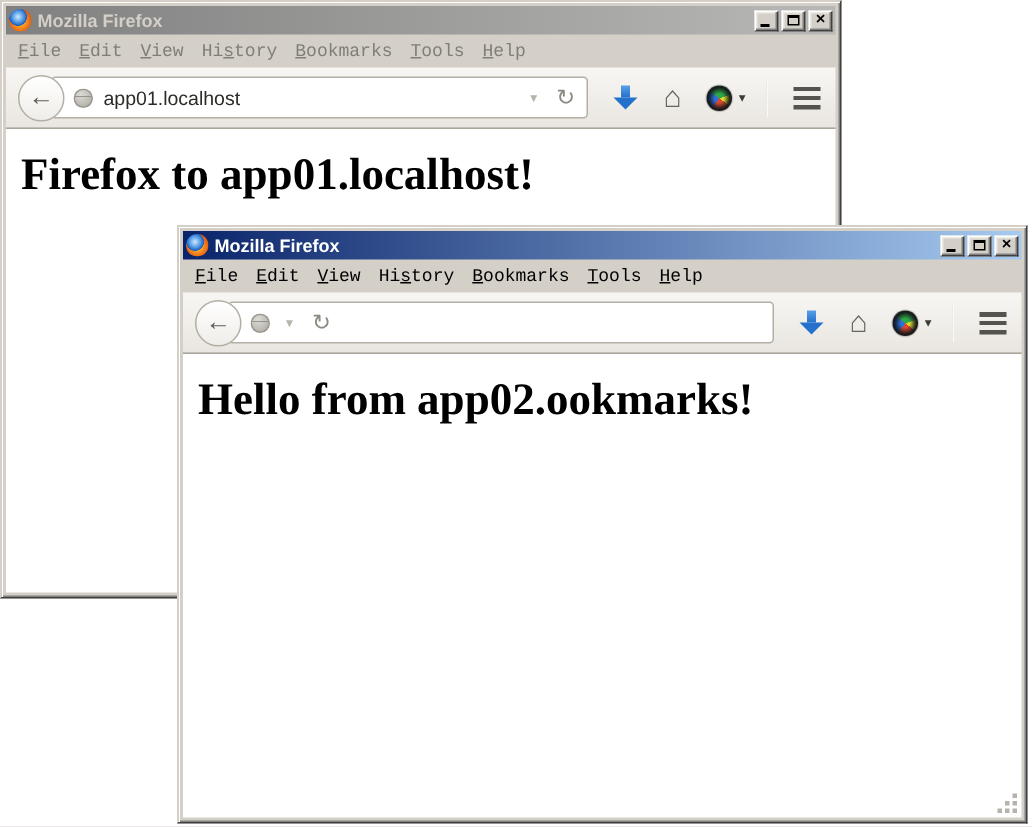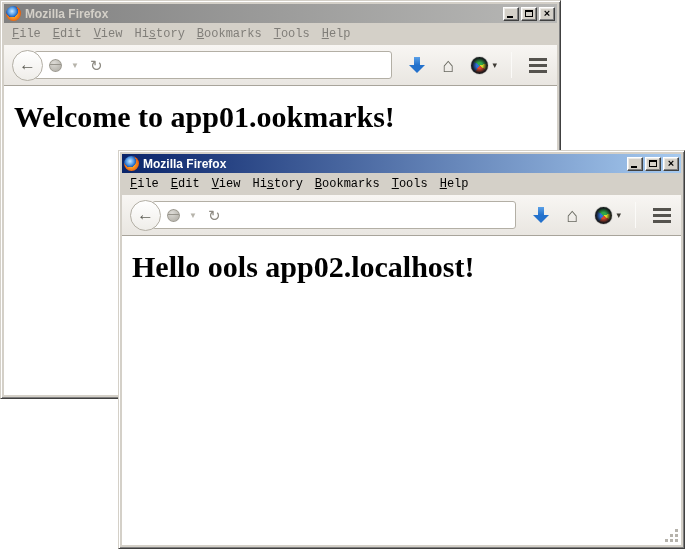--- a/index.html
+++ b/index.html
@@ -127,41 +127,42 @@
     <span class="menu-item"><span></span><u>T</u><span>ools</span></span>
     <span class="menu-item"><span></span><u>H</u><span>elp</span></span>
   </div>
 
   <div class="toolbar">
     <button class="back-btn">
         <span class="back-glyph">←</span>
       </button>
     <div class="url-bar">
       <span class="globe"></span>
+      <span class="url-text">app01.localhost</span>
       <button class="url-dropdown"><span>▼</span></button>
       <button class="reload"><span>↻</span></button>
     </div>
     <button class="icon-btn">
         <span class="dl-icon"></span>
       </button>
     <button class="icon-btn">
         <span class="home-glyph">⌂</span>
       </button>
     <button class="icon-btn">
         <span class="wheel"></span>
         <span class="caret">▾</span>
       </button>
     <span class="separator"></span>
     <button class="icon-btn">
         <span class="hamburger"></span>
       </button>
   </div>
 
   <div class="page">
-    <h1>Welcome to app01.ookmarks!</h1>
+    <h1>Firefox to app01.localhost!</h1>
   </div>
 </div>
 
 <div id="win2" class="window active">
   <div class="titlebar">
     <span class="ff-logo"></span>
     <span class="title-text">Mozilla Firefox</span>
     <span class="tb-buttons">
       <button class="tb-btn">
           <span class="glyph-min"></span>
@@ -204,16 +205,16 @@
         <span class="wheel"></span>
         <span class="caret">▾</span>
       </button>
     <span class="separator"></span>
     <button class="icon-btn">
         <span class="hamburger"></span>
       </button>
   </div>
 
   <div class="page">
-    <h1>Hello ools app02.localhost!</h1>
+    <h1>Hello from app02.ookmarks!</h1>
     <span class="grip"></span>
   </div>
 </div>
 
 </body></html>

